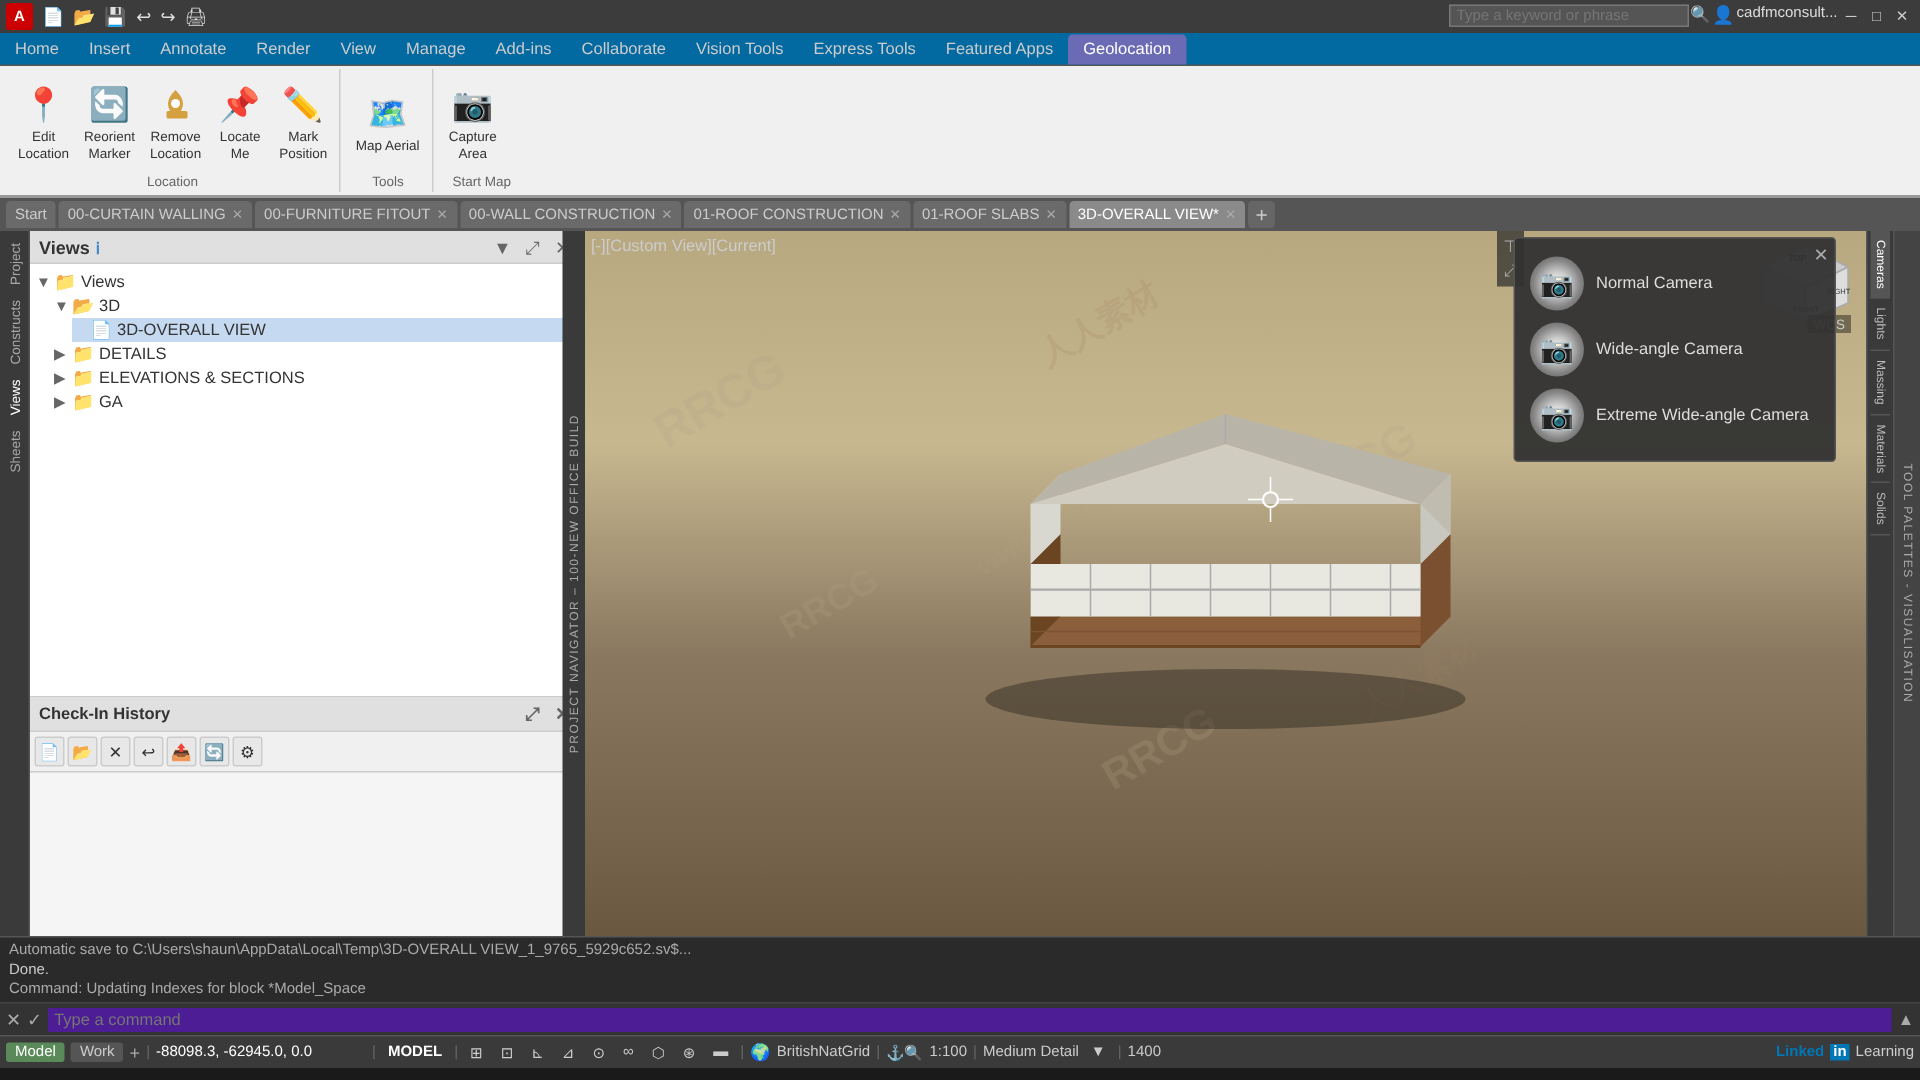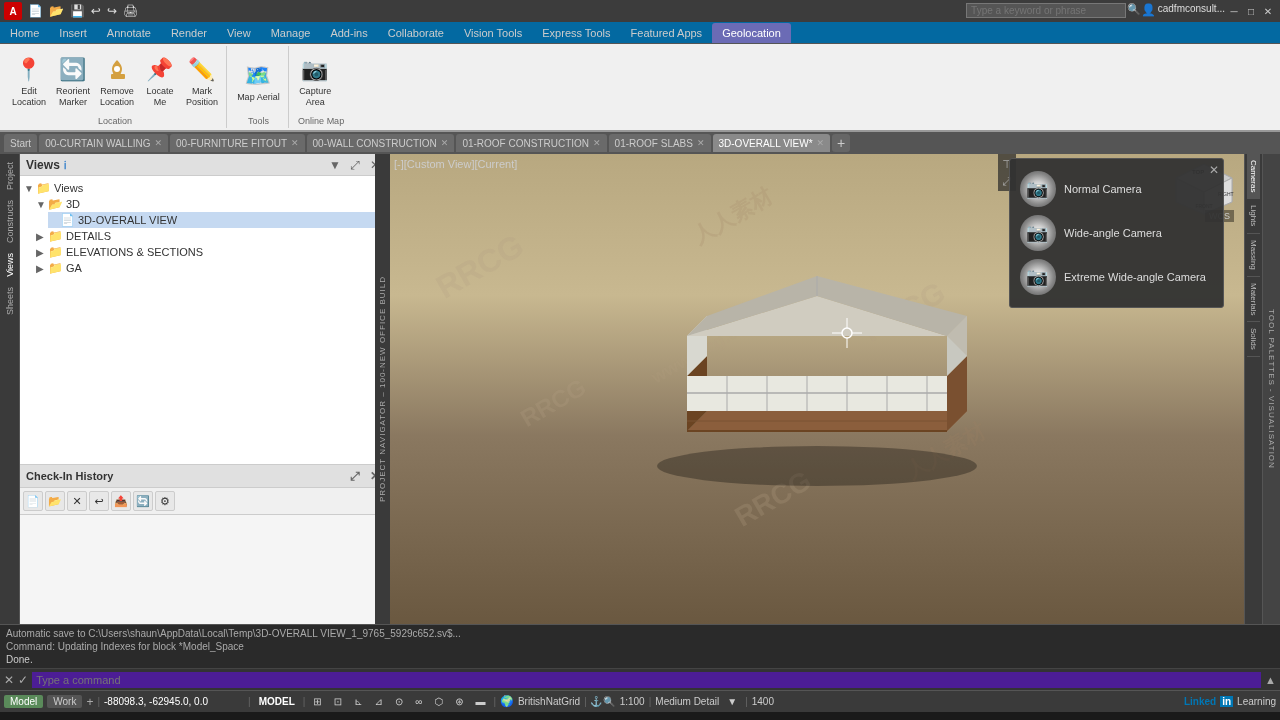--- a/index.html
+++ b/index.html
@@ -501,21 +501,21 @@
     <div class="ribbon-group-label">Tools</div>
   </div>
 
   <div class="ribbon-group">
     <div class="ribbon-buttons">
       <div class="ribbon-btn">
         <div class="btn-icon">📷</div>
         <div class="btn-label">Capture<br>Area</div>
       </div>
     </div>
-    <div class="ribbon-group-label">Online Map</div>
+    <div class="ribbon-group-label">Start Map</div>
   </div>
 </div>
 
 <div id="doc-tabs">
   <div class="doc-tab">
     <span>Start</span>
   </div>
   <div class="doc-tab">
     <span>00-CURTAIN WALLING</span>
     <span class="doc-tab-close">✕</span>
@@ -731,22 +731,22 @@
   </div>
 
   <div id="far-right-label">
     <span>TOOL PALETTES - VISUALISATION</span>
   </div>
 </div>
 
 <div id="command-area">
   <div id="command-output">
     <div style="color:#aaa;font-size:10px;padding:1px 0;">Automatic save to C:\Users\shaun\AppData\Local\Temp\3D-OVERALL VIEW_1_9765_5929c652.sv$...</div>
+    <div style="color:#ccc;font-size:10px;padding:1px 0;">Done.</div>
     <div style="color:#aaa;font-size:10px;padding:1px 0;">Command:  Updating Indexes for block *Model_Space</div>
-    <div style="color:#ccc;font-size:10px;padding:1px 0;">Done.</div>
   </div>
   <div id="command-input-bar">
     <span style="color:#aaa;cursor:pointer;font-size:12px;">✕</span>
     <span style="color:#aaa;cursor:pointer;font-size:12px;">✓</span>
     <input type="text" id="command-input" placeholder="Type a command" style="">
     <span style="color:#aaa;cursor:pointer;">▲</span>
   </div>
 </div>
 
 <div id="bottom-status">

